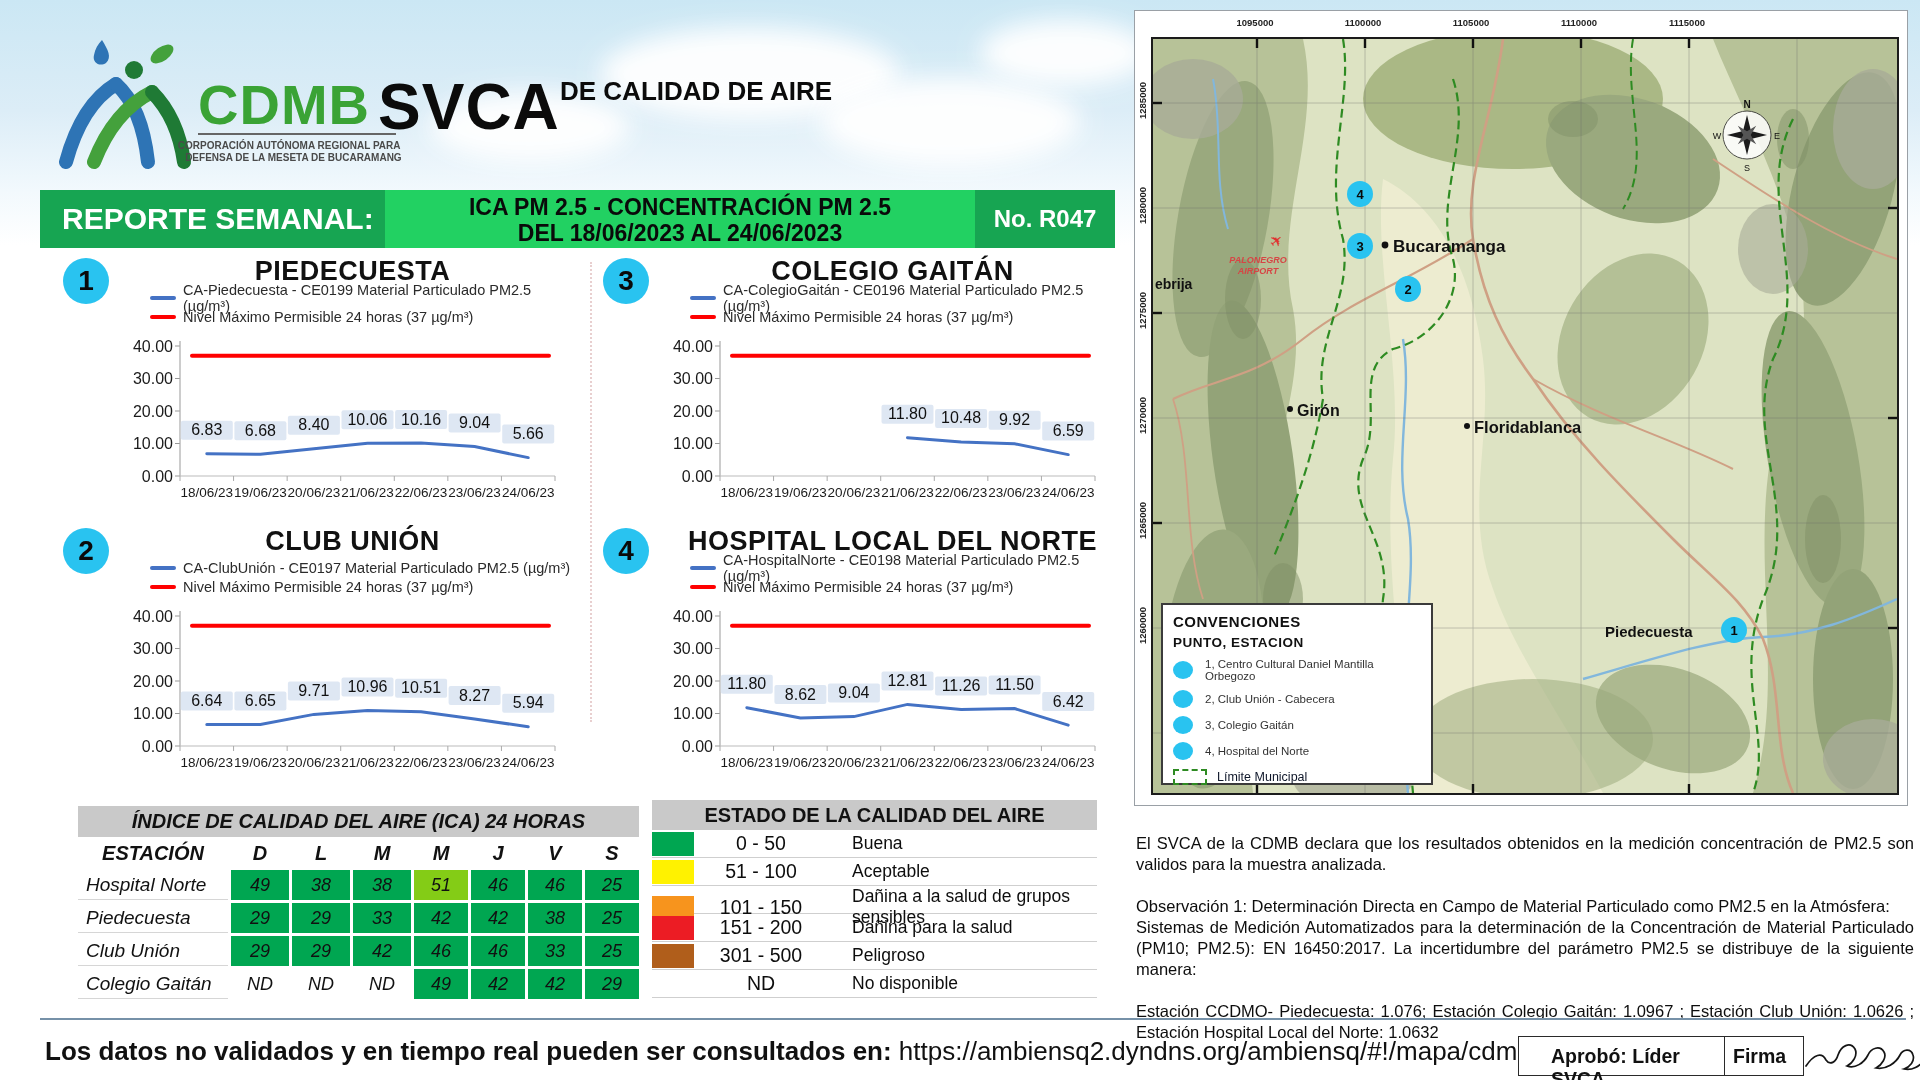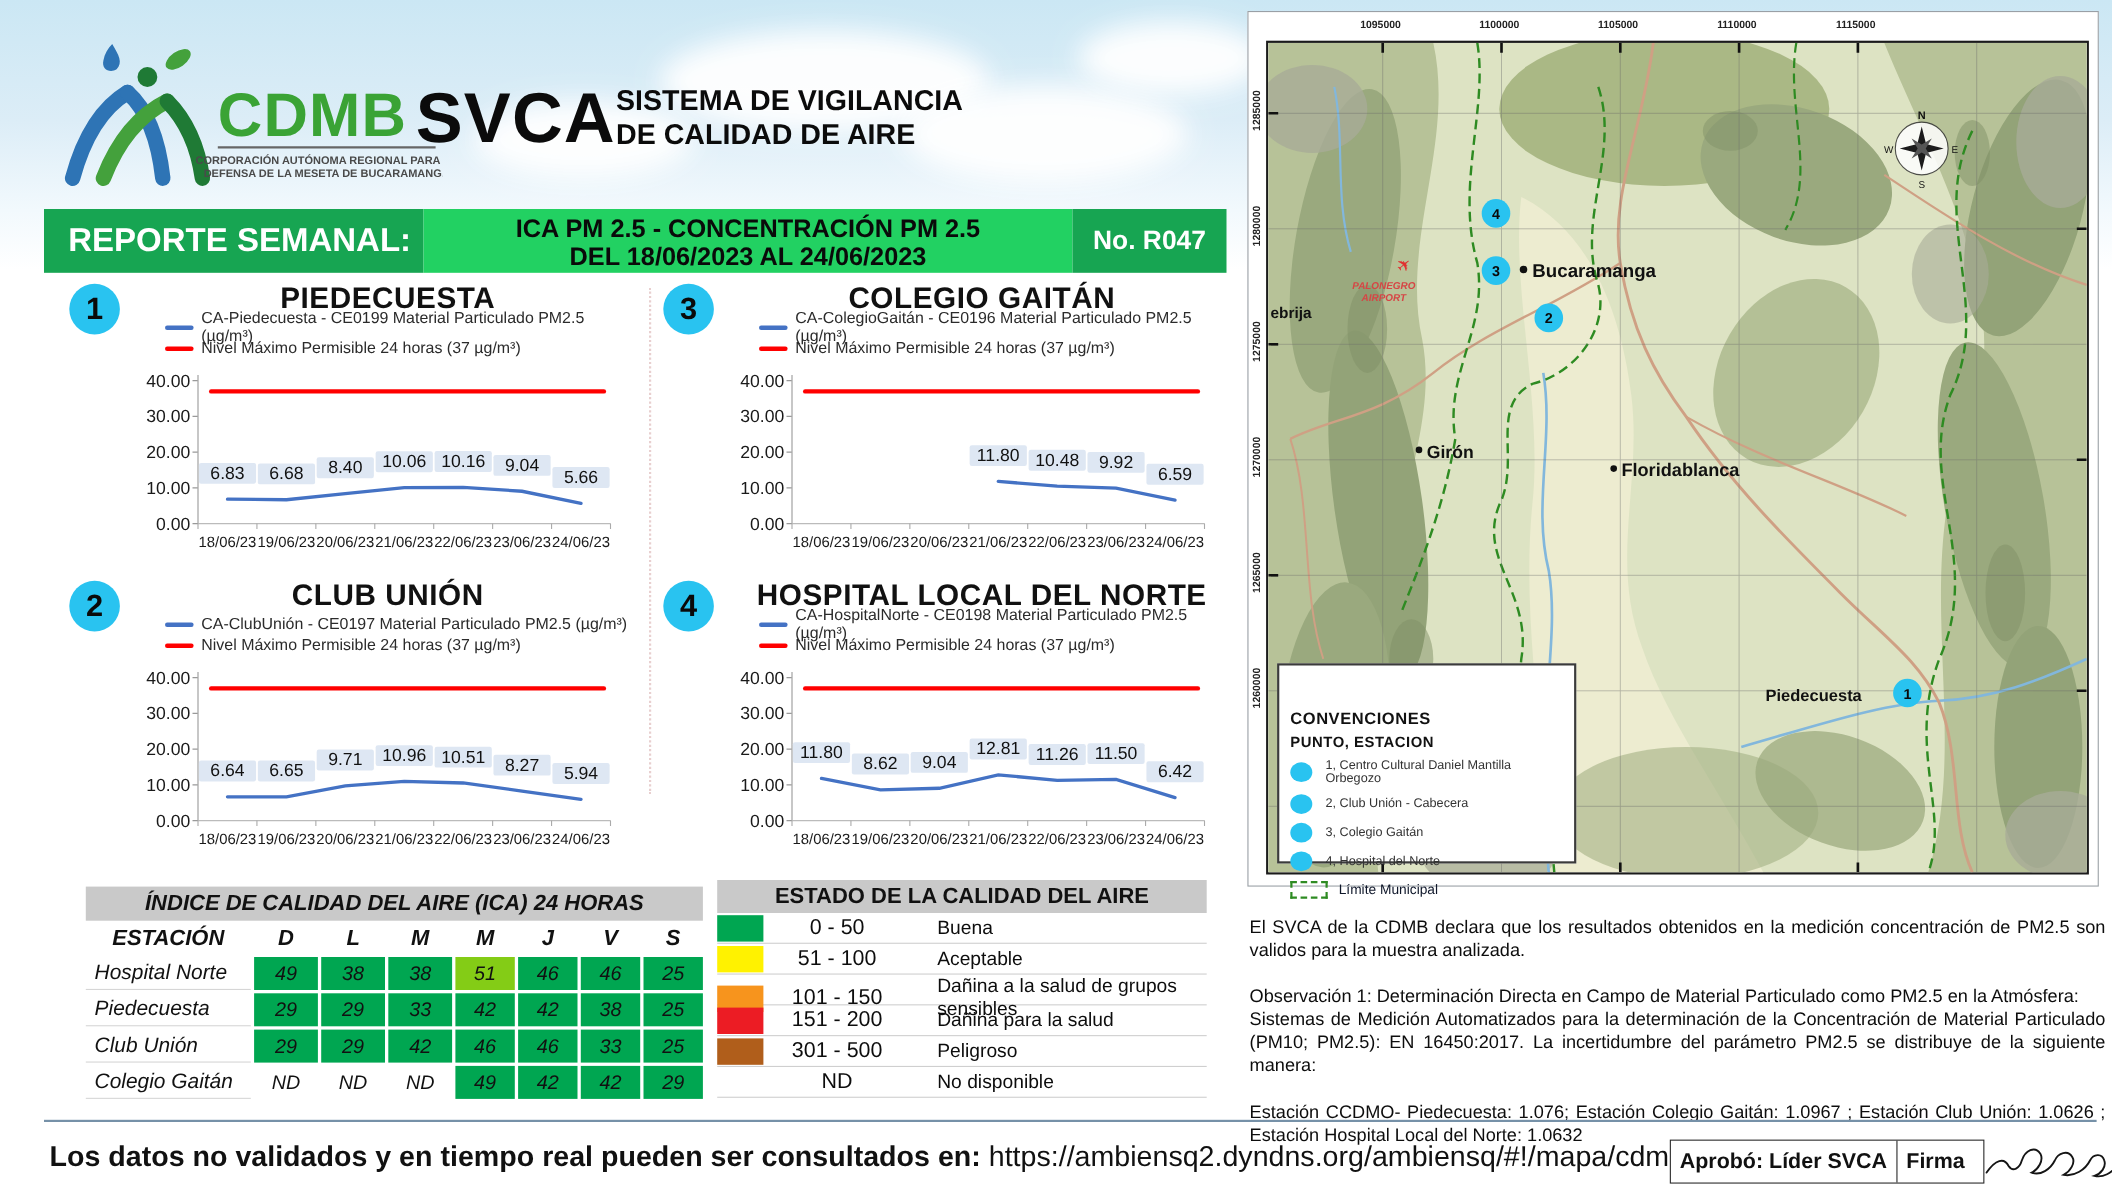--- a/index.html
+++ b/index.html
@@ -60,38 +60,38 @@
   .map-frame{position:absolute;left:16px;top:26px;width:744px;height:754px;
              border:2px solid #1b1b1b;}
   .map-frame svg{position:absolute;left:0;top:0;width:100%;height:100%;}
   .map-xlab{position:absolute;top:6px;width:56px;text-align:center;font-size:9.5px;
             font-weight:bold;color:#222;}
   .map-ylab{position:absolute;left:2px;writing-mode:vertical-rl;transform:rotate(180deg);
             font-size:9.5px;font-weight:bold;color:#222;height:64px;line-height:12px;
             text-align:center;}
   .mlegend{position:absolute;left:26px;top:592px;width:272px;height:182px;background:#fff;
            border:2px solid #3b3b3b;box-sizing:border-box;padding:8px 10px;z-index:5;}
-  .ml-title{font-size:15px;font-weight:bold;letter-spacing:.5px;margin-top:32px;}
+  .ml-title{font-size:15px;font-weight:bold;letter-spacing:.5px;}
   .ml-sub{font-size:13.5px;font-weight:bold;margin-top:5px;letter-spacing:.5px;}
   .ml-item{display:flex;align-items:center;margin-top:8px;}
   .ml-dot{width:20px;height:18px;border-radius:50%;background:#29C3F0;margin-right:12px;flex:none;}
   .ml-item span{font-size:11.5px;color:#333;}
   .ml-bound{display:flex;align-items:center;margin-top:9px;}
   .ml-brect{width:30px;height:12px;border:2px dashed #2e8b22;margin-right:10px;flex:none;}
   .ml-bound span{font-size:12.5px;color:#0f172a;}
   
   .notes{left:1136px;top:833px;width:778px;font-size:16.5px;line-height:21px;color:#0d0d0d;
          text-align:justify;}
   .notes .gap{height:21px;}
   
   .divider{left:40px;top:1018px;width:1866px;height:2px;background:#7691a8;}
   .foot-left{left:45px;top:1036px;font-size:26px;white-space:nowrap;}
   .foot-left b{font-weight:bold;}
   .approve{left:1518px;top:1036px;width:286px;height:40px;display:flex;background:#fff;
-           border:1.5px solid #2a2a2a;box-sizing:border-box;}
+           border:1.5px solid #2a2a2a;box-sizing:border-box;padding-left:24px;}
   .ap-cell1{flex:1;border-right:1.5px solid #2a2a2a;font-size:19.5px;font-weight:bold;
             padding:8px 0 0 8px;box-sizing:border-box;}
   .ap-cell2{width:78px;font-size:19.5px;font-weight:bold;padding:8px 0 0 8px;box-sizing:border-box;}
   .sig{left:1800px;top:1026px;width:130px;height:58px;}
 </style>
 </head>
 <body>
 
 <div class="sky"></div>
 <div class="cloud" style="left:600px;top:28px;width:300px;height:92px;"></div>
@@ -109,21 +109,20 @@
     <path d="M52,8 C58,18 62,25 56,31 C50,35 42,31 44,23 C45,17 48,12 52,8 Z" fill="#2e74b5"></path>
     <ellipse cx="112" cy="22" rx="13" ry="7" transform="rotate(-35 112 22)" fill="#44a13c"></ellipse>
     <text x="148" y="92" font-size="56" font-weight="bold" fill="#3aa335" letter-spacing="1">CDMB</text>
     <line x1="148" y1="102" x2="346" y2="102" stroke="#666" stroke-width="2"></line>
     <text x="247" y="117" text-anchor="middle" font-size="10" font-weight="bold" fill="#4a4a4a">CORPORACIÓN AUTÓNOMA REGIONAL PARA LA</text>
     <text x="247" y="129" text-anchor="middle" font-size="10" font-weight="bold" fill="#4a4a4a">DEFENSA DE LA MESETA DE BUCARAMANGA</text>
   </svg>
 </div>
 <div class="abs svca">SVCA</div>
 <div class="abs svca-sub">
-  <div>SISTEMA DE VIGILANCIA</div>
   <div>DE CALIDAD DE AIRE</div>
 </div>
 
 <div class="abs banner">
   <div class="b-left">REPORTE SEMANAL:</div>
   <div class="b-mid">
     <div>ICA PM 2.5 - CONCENTRACIÓN PM 2.5</div>
     <div>DEL 18/06/2023 AL 24/06/2023</div>
   </div>
   <div class="b-right">No. R047</div>

